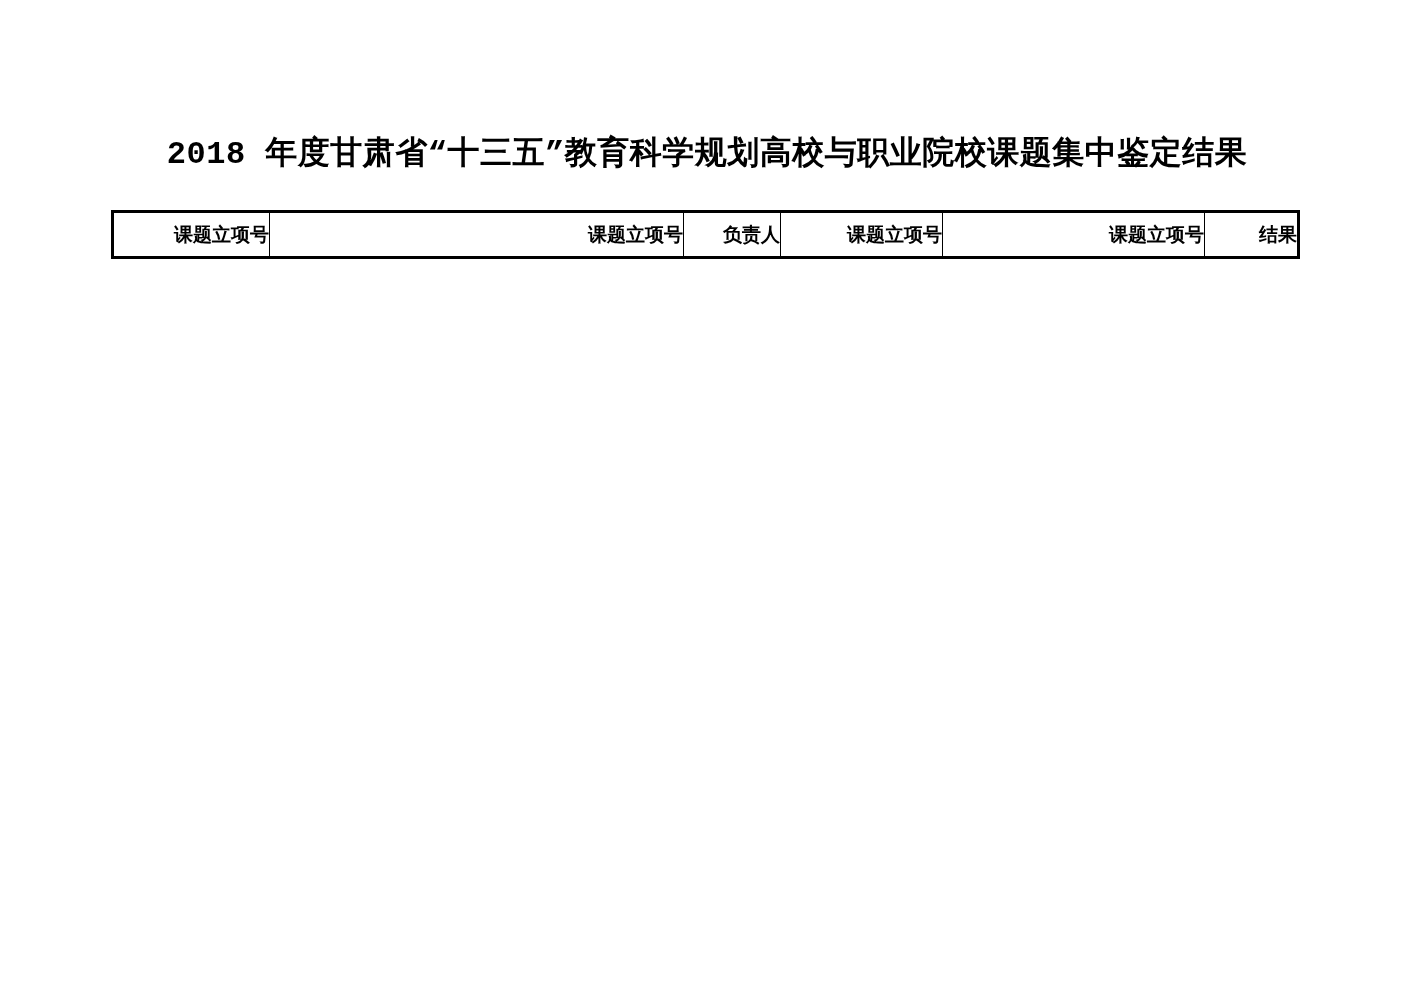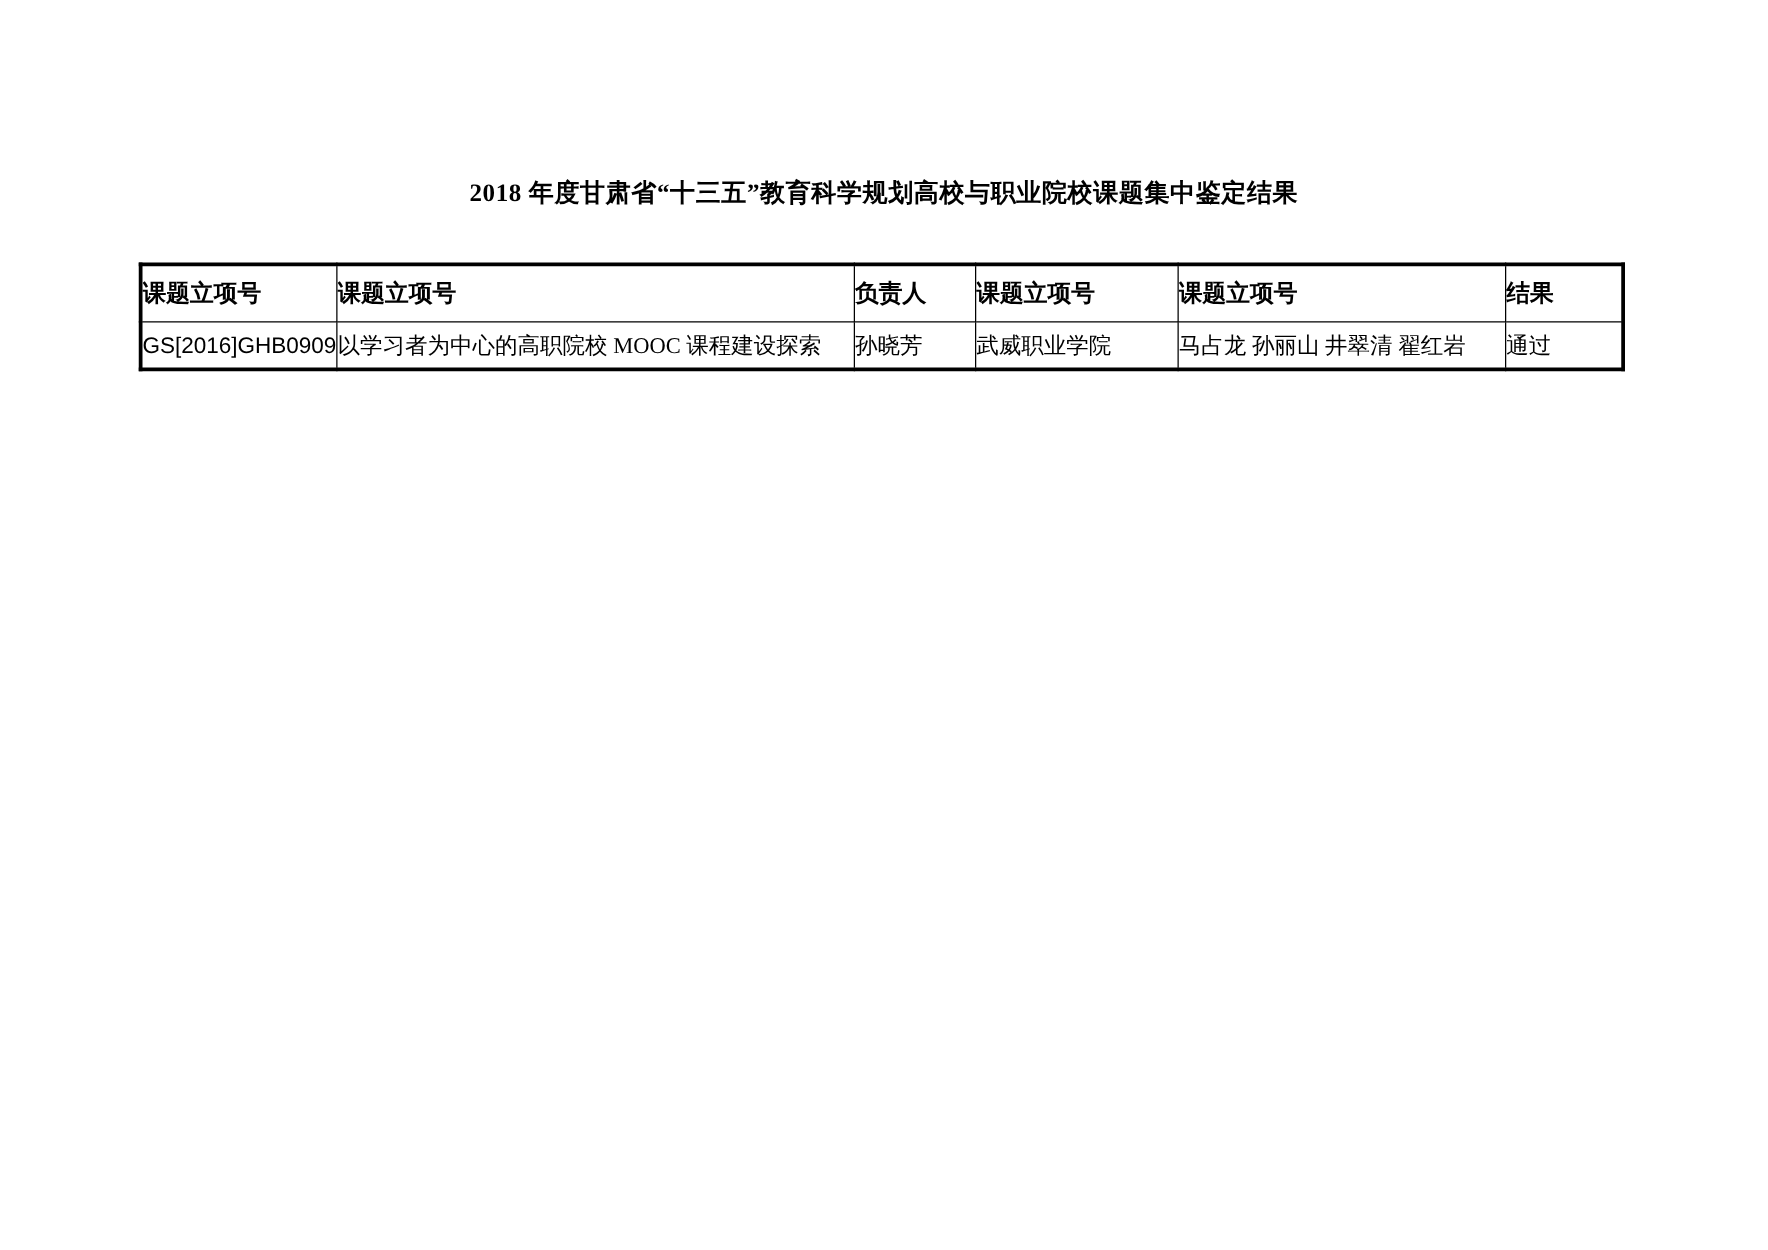--- a/index.html
+++ b/index.html
@@ -20,39 +20,39 @@
     inset: 0;
     background: #ffffff;
   }
   .doc-title {
     position: absolute;
     top: 140px;
     left: 0;
     width: 100%;
     margin: 0;
     text-align: center;
-    font-size: 20px;
+    font-size: 32px;
     line-height: 30px;
     font-weight: bold;
     letter-spacing: 0.5px;
-    font-family: Liberation Serif, serif;
+    font-family: Liberation Mono, monospace;
   }
   table.results-table {
     position: absolute;
     left: 111px;
     top: 210px;
     width: 1186px;
     border-collapse: collapse;
     table-layout: fixed;
     border: 3px solid #000000;
   }
   table.results-table th,
   table.results-table td {
     border: 1.5px solid #000000;
-    text-align: left;
+    text-align: right;
     vertical-align: middle;
     padding: 0;
     overflow: hidden;
     white-space: nowrap;
   }
   table.results-table thead tr { height: 46px; }
   table.results-table tbody tr { height: 38px; }
   table.results-table th {
     font-size: 19px;
     font-weight: bold;
@@ -91,24 +91,16 @@
       <tr>
         <th>课题立项号</th>
         <th>课题立项号</th>
         <th>负责人</th>
         <th>课题立项号</th>
         <th>课题立项号</th>
         <th>结果</th>
       </tr>
     </thead>
     <tbody>
-      <tr>
-        <td class="cell-project-id">GS[2016]GHB0909</td>
-        <td class="cell-project-name">以学习者为中心的高职院校 MOOC 课程建设探索</td>
-        <td class="cell-leader">孙晓芳</td>
-        <td class="cell-organization">武威职业学院</td>
-        <td class="cell-members">马占龙 孙丽山 井翠清 翟红岩</td>
-        <td class="cell-result">通过</td>
-      </tr>
     </tbody>
   </table>
 
 </div>
 
 </body></html>

